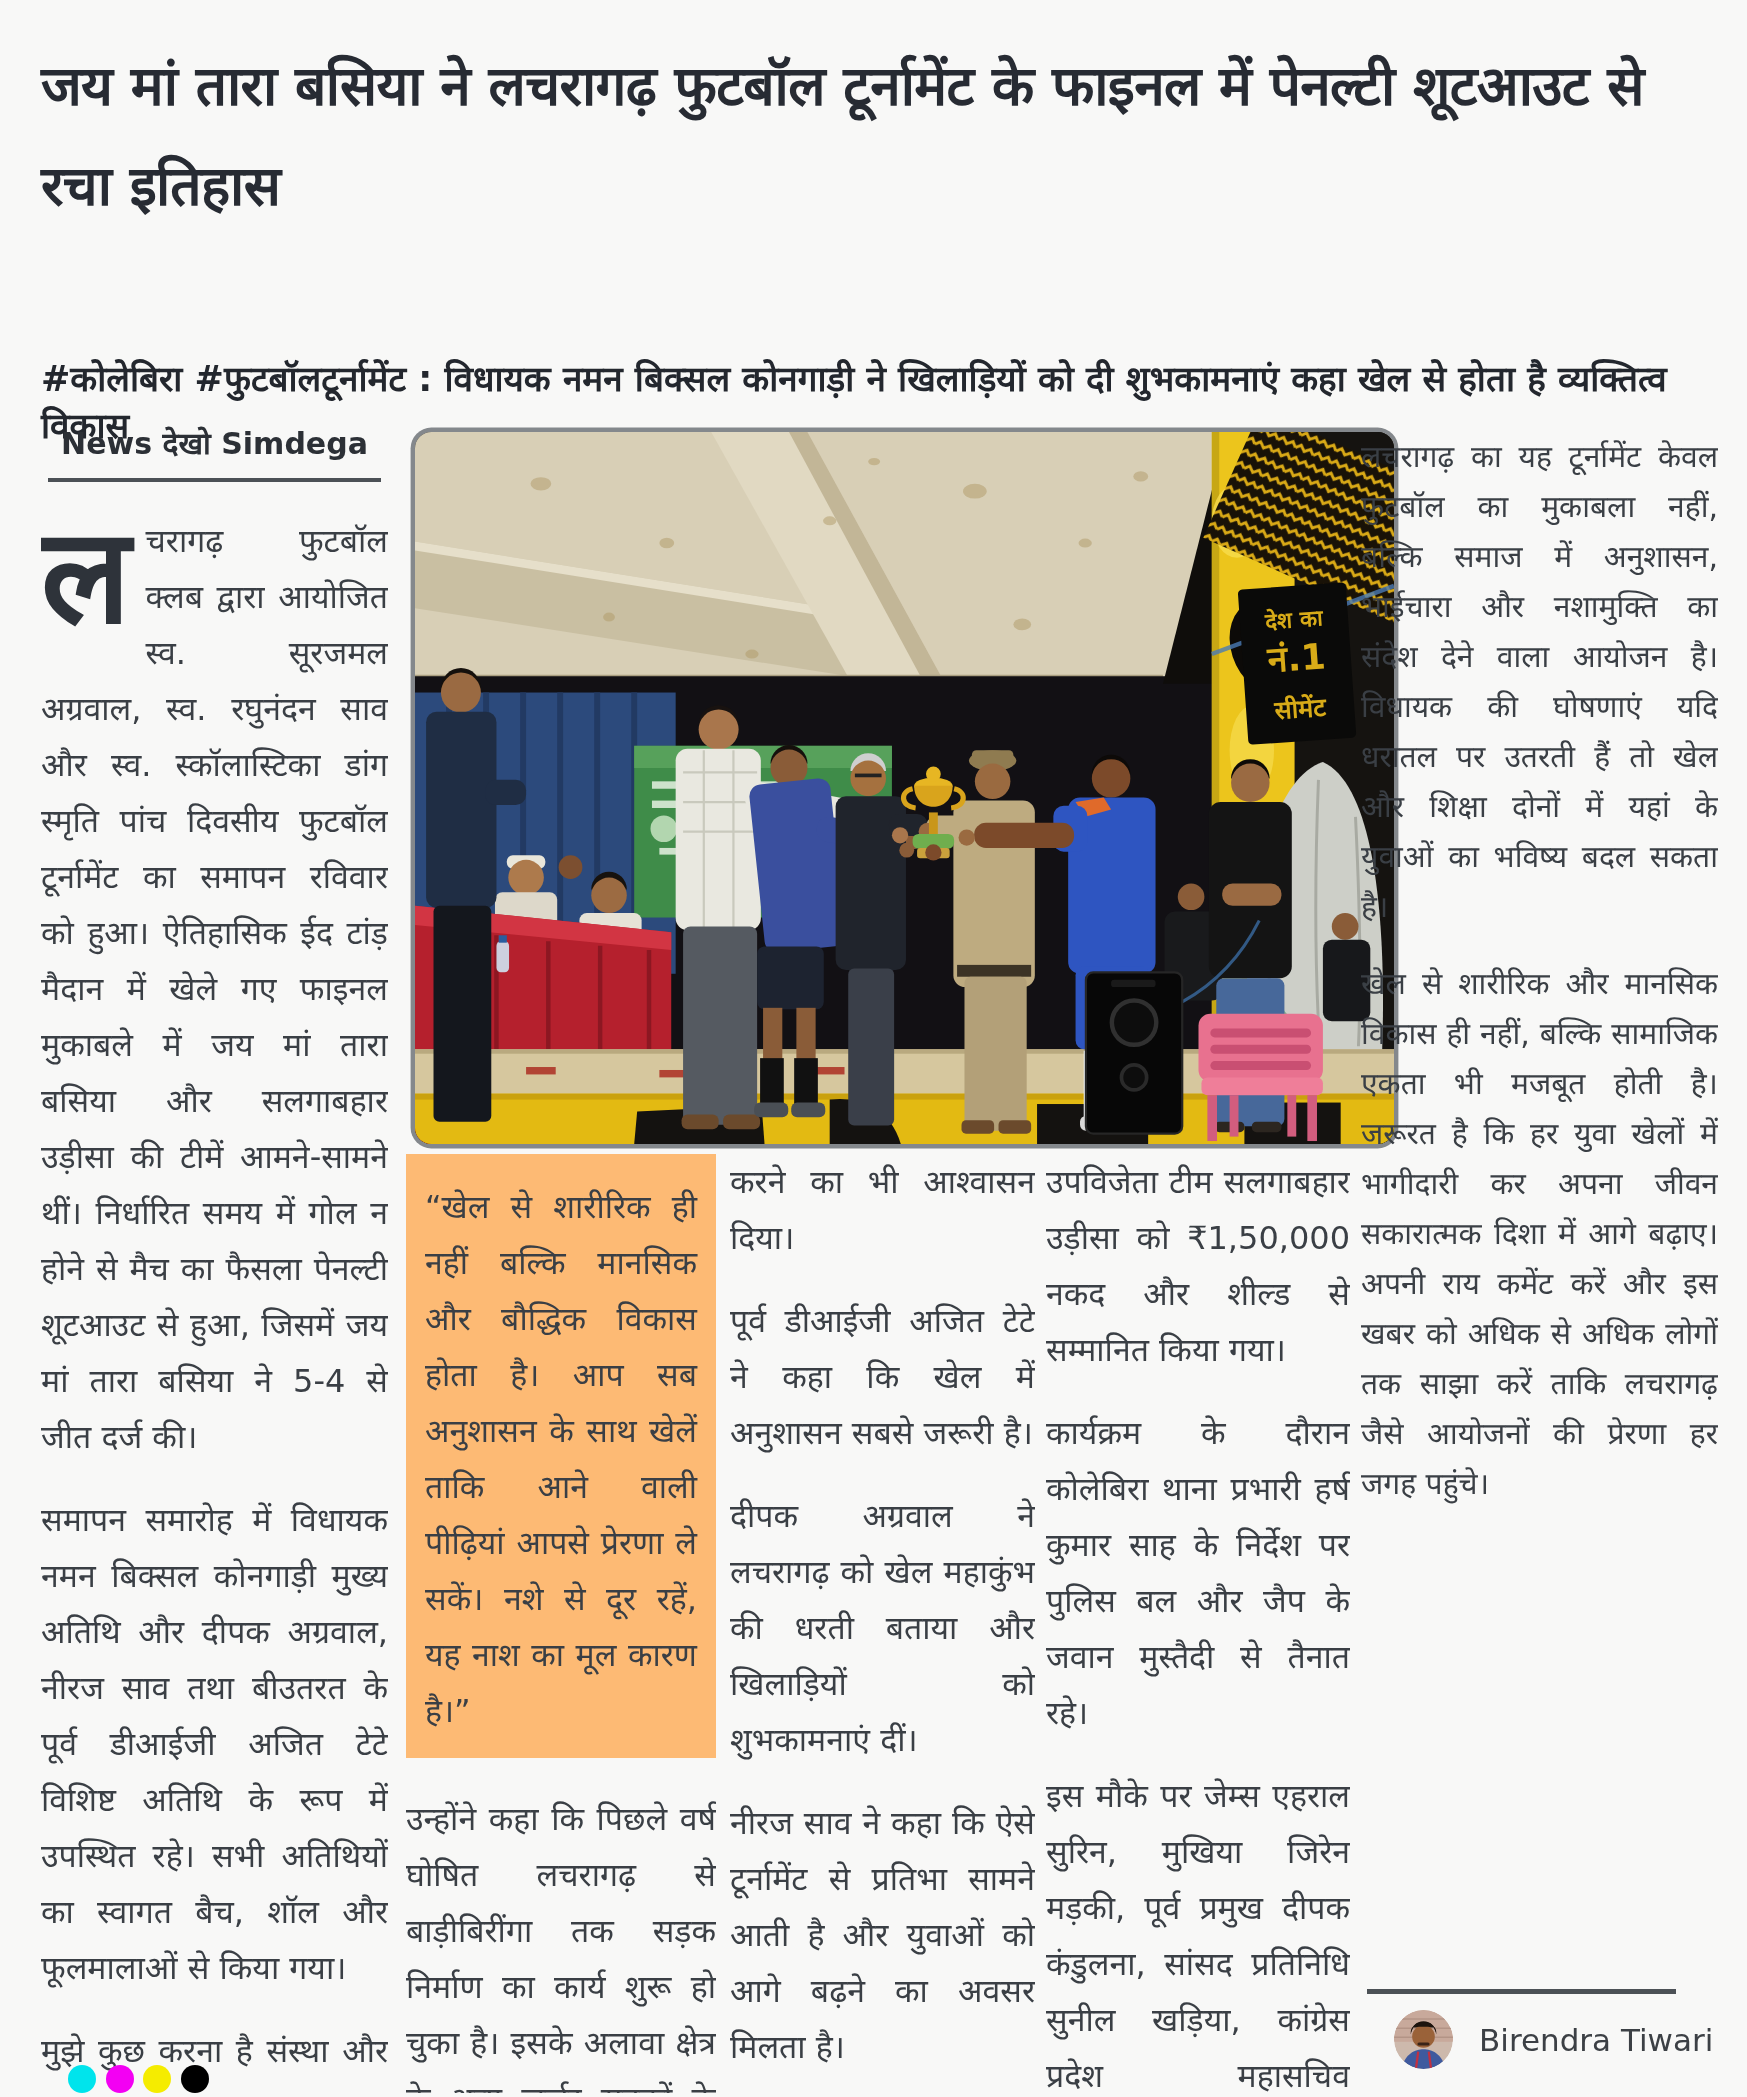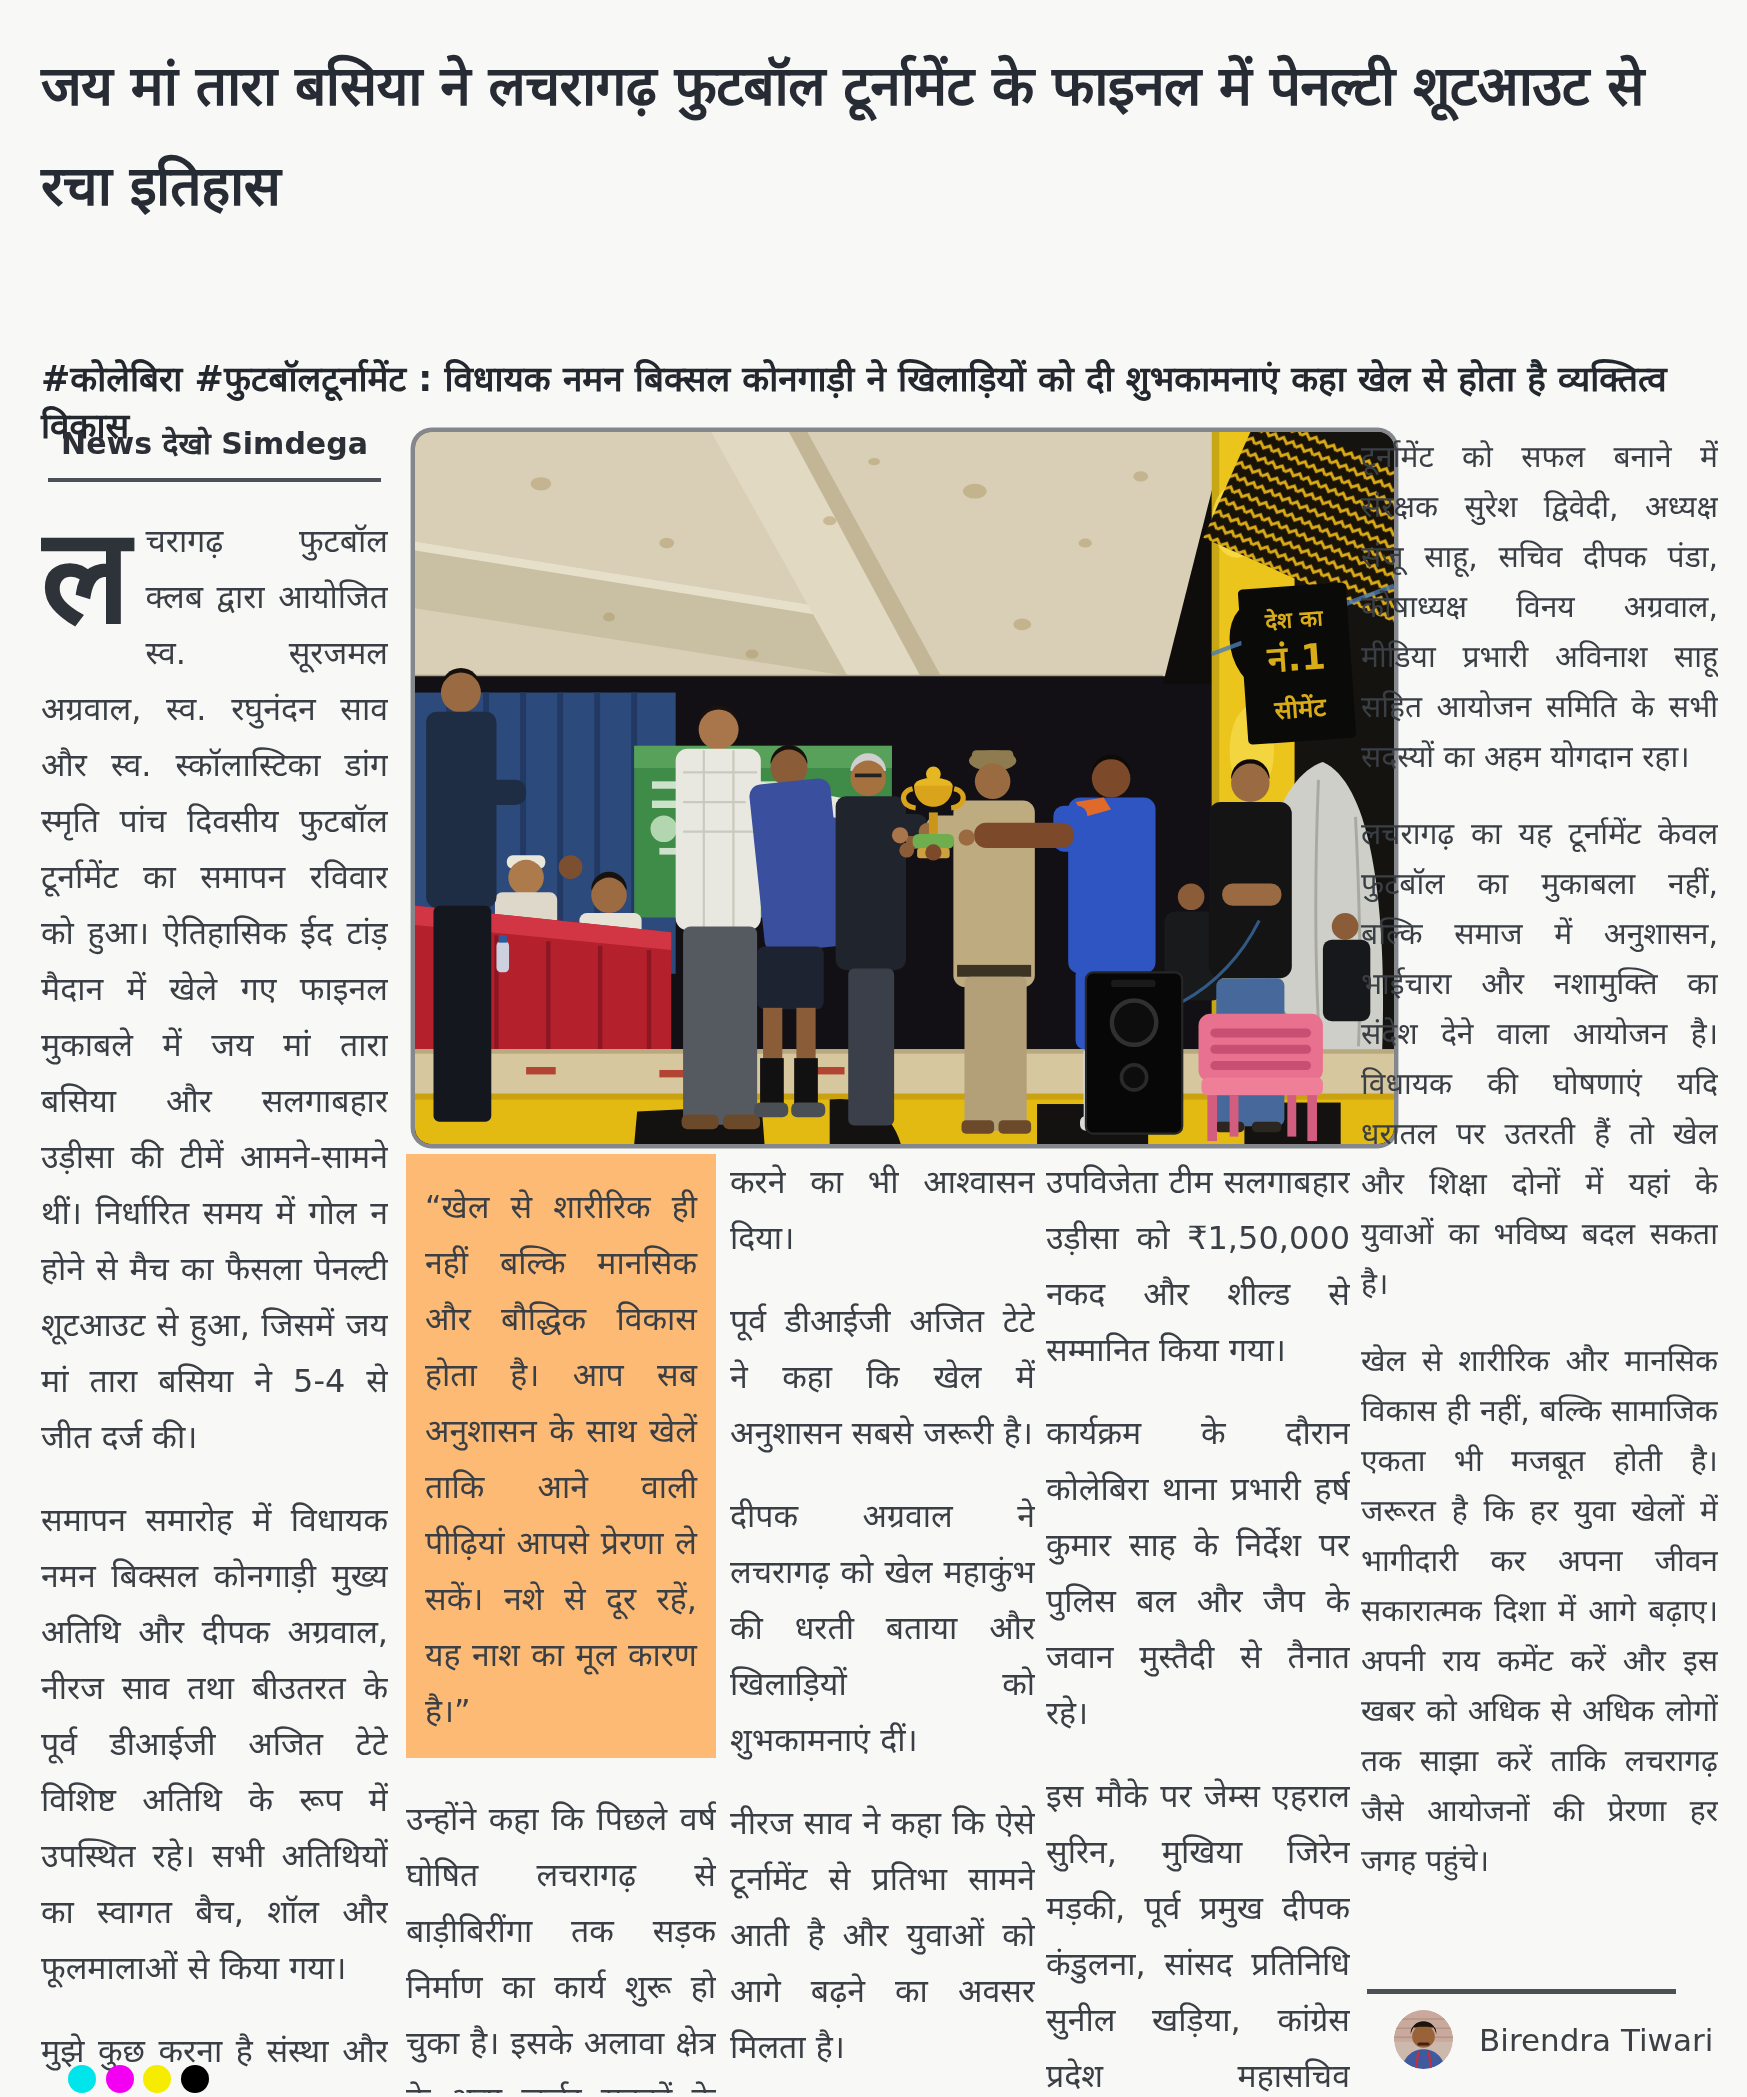--- a/index.html
+++ b/index.html
@@ -345,21 +345,20 @@
     <p>पांच दिवसीय टूर्नामेंट में कुल 16 टीमों ने हिस्सा लिया। खचाखच भरे मैदान में हजारों दर्शक मैच का लुत्फ उठाते रहे। विजेता टीम जय मां तारा बसिया को ₹2,31,000 नकद और शील्ड, जबकि</p>
   </div>
 
   <div class="col col4">
     <p>उपविजेता टीम सलगाबहार उड़ीसा को ₹1,50,000 नकद और शील्ड से सम्मानित किया गया।</p>
     <p>कार्यक्रम के दौरान कोलेबिरा थाना प्रभारी हर्ष कुमार साह के निर्देश पर पुलिस बल और जैप के जवान मुस्तैदी से तैनात रहे।</p>
     <p>इस मौके पर जेम्स एहराल सुरिन, मुखिया जिरेन मड़की, पूर्व प्रमुख दीपक कंडुलना, सांसद प्रतिनिधि सुनील खड़िया, कांग्रेस प्रदेश महासचिव फुलकेरिया डांग, क्लेमेंट टेटे, युवा अध्यक्ष अमृत डुंगडुंग समेत कई गणमान्य लोग मौजूद रहे।</p>
   </div>
 
   <div class="col col5">
-    <p>टूर्नामेंट को सफल बनाने में संरक्षक सुरेश द्विवेदी, अध्यक्ष संजू साहू, सचिव दीपक पंडा, कोषाध्यक्ष विनय अग्रवाल, मीडिया प्रभारी अविनाश साहू सहित आयोजन समिति के सभी सदस्यों का अहम योगदान रहा।</p>
     <p>लचरागढ़ का यह टूर्नामेंट केवल फुटबॉल का मुकाबला नहीं, बल्कि समाज में अनुशासन, भाईचारा और नशामुक्ति का संदेश देने वाला आयोजन है। विधायक की घोषणाएं यदि धरातल पर उतरती हैं तो खेल और शिक्षा दोनों में यहां के युवाओं का भविष्य बदल सकता है।</p>
     <p>खेल से शारीरिक और मानसिक विकास ही नहीं, बल्कि सामाजिक एकता भी मजबूत होती है। जरूरत है कि हर युवा खेलों में भागीदारी कर अपना जीवन सकारात्मक दिशा में आगे बढ़ाए। अपनी राय कमेंट करें और इस खबर को अधिक से अधिक लोगों तक साझा करें ताकि लचरागढ़ जैसे आयोजनों की प्रेरणा हर जगह पहुंचे।</p>
   </div>
 
   <div class="signature">
     <div class="sig-rule"></div>
     <div class="sig-row">
       <span class="avatar">
         <svg viewBox="0 0 78 78">
           <defs>

